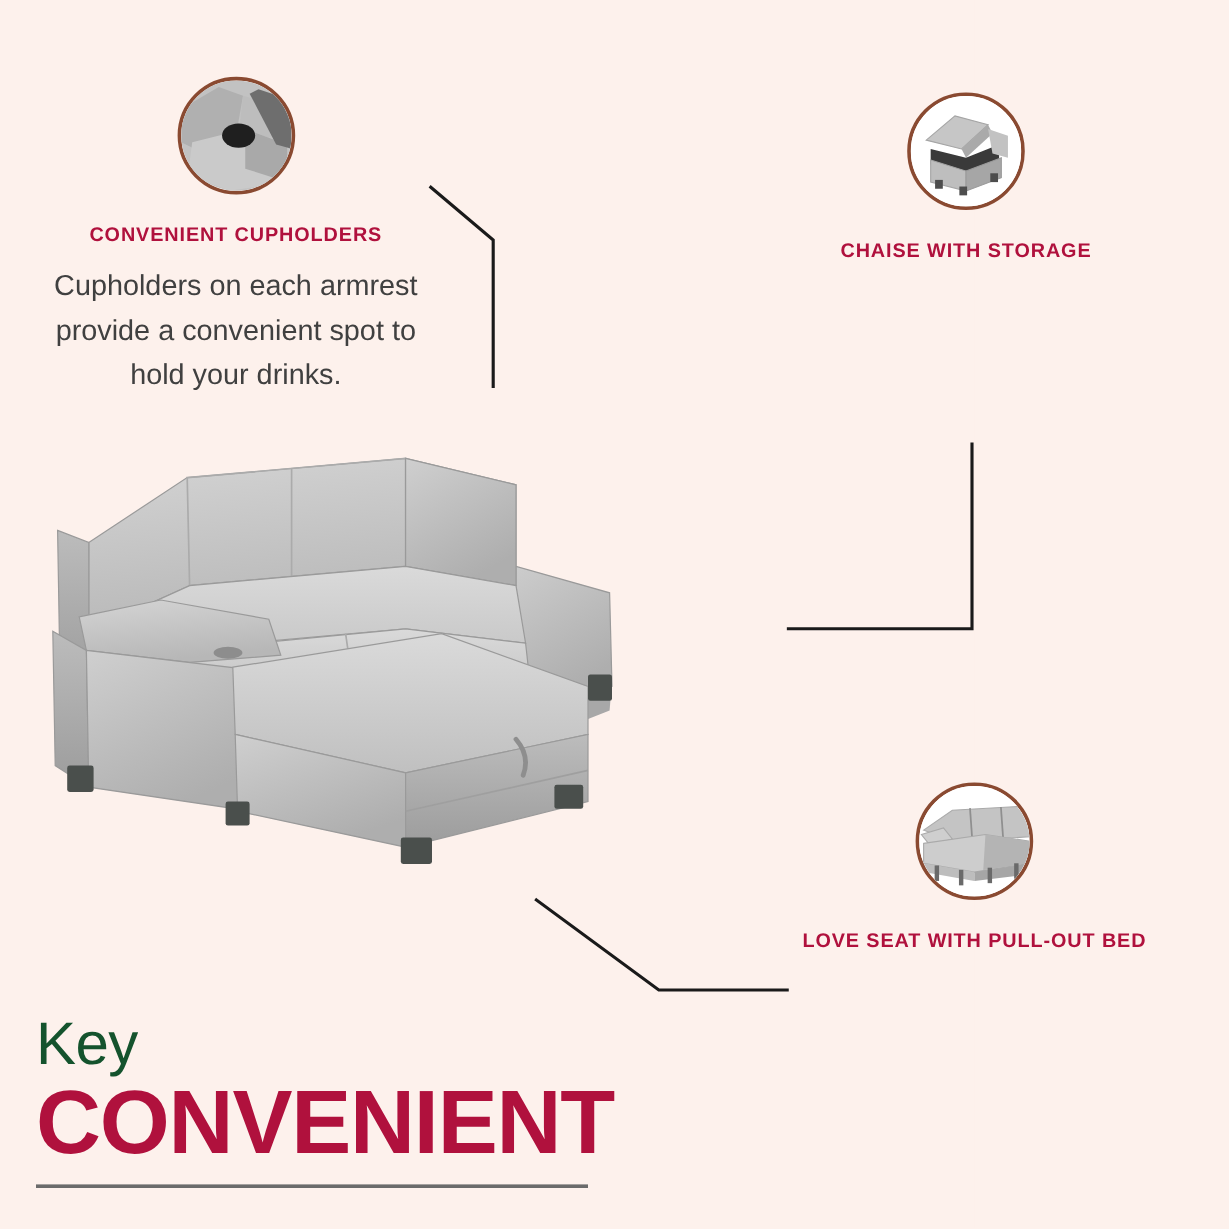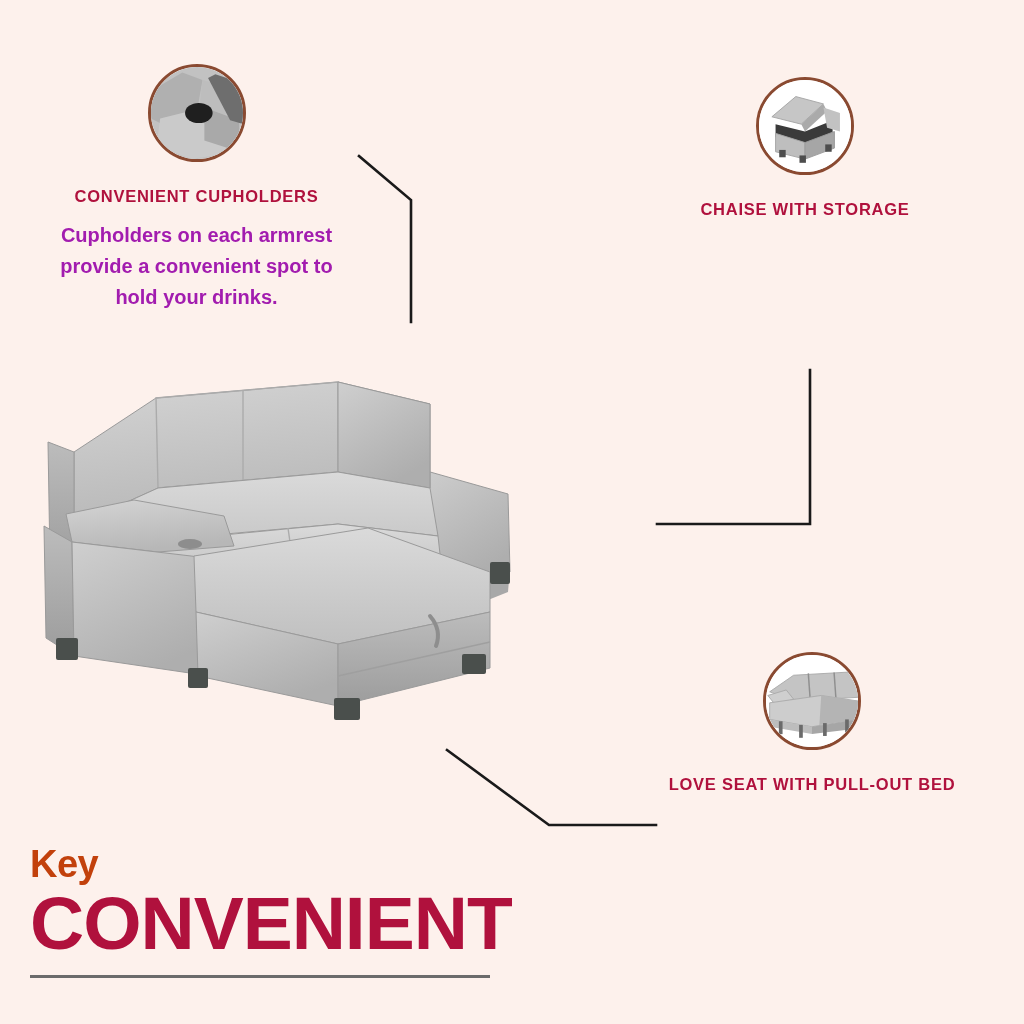--- a/index.html
+++ b/index.html
@@ -41,25 +41,25 @@
   .feature-title {
     color: #b0113d;
     font-weight: bold;
     font-size: 16.5px;
     letter-spacing: 0.75px;
     line-height: 1.32;
     margin: 24px 0 0 0;
     text-transform: uppercase;
   }
   .feature-body {
-    color: #a21caf;
-    font-size: 20px;
+    color: #404040;
+    font-size: 24px;
     line-height: 1.55;
     margin: 12px 0 0 0;
-    font-weight: 700;
+    font-weight: 400;
   }
 
   
   #feature-cupholders { left: 44px;  top: 64px;  width: 305px; }
   #feature-chaise     { left: 640px; top: 77px;  width: 330px; }
   #feature-pullout    { left: 652px; top: 652px; width: 320px; }
 
   
   #connectors {
     position: absolute;
@@ -79,23 +79,23 @@
   #sofa-image svg { display: block; width: 100%; height: 100%; }
 
   
   #title-block {
     position: absolute;
     left: 30px;
     top: 846px;
     width: 470px;
   }
   #title-key {
-    font-size: 38px;
-    font-weight: 700;
-    color: #c2410c;
+    font-size: 50px;
+    font-weight: 400;
+    color: #14532d;
     line-height: 0.97;
     letter-spacing: -0.5px;
     margin: 0;
   }
   #title-highlights {
     font-size: 75px;
     font-weight: bold;
     color: #b0113d;
     line-height: 0.96;
     letter-spacing: -1px;

